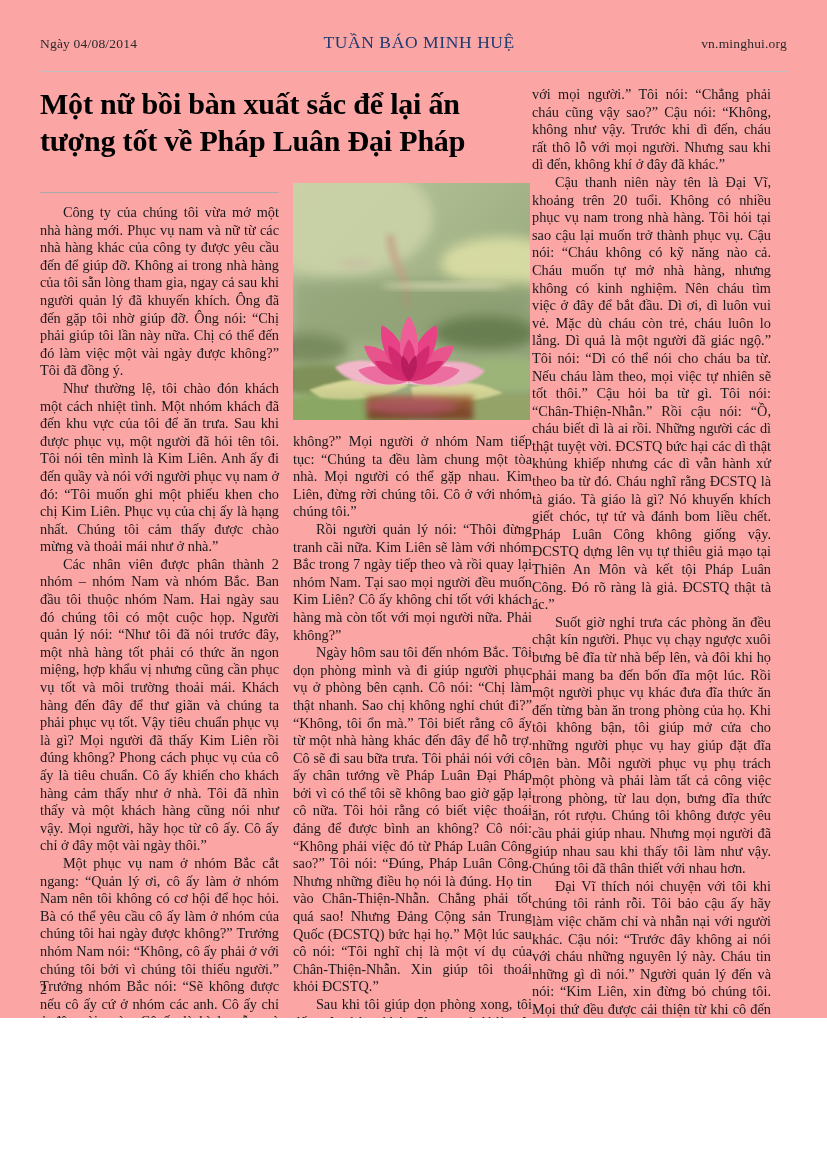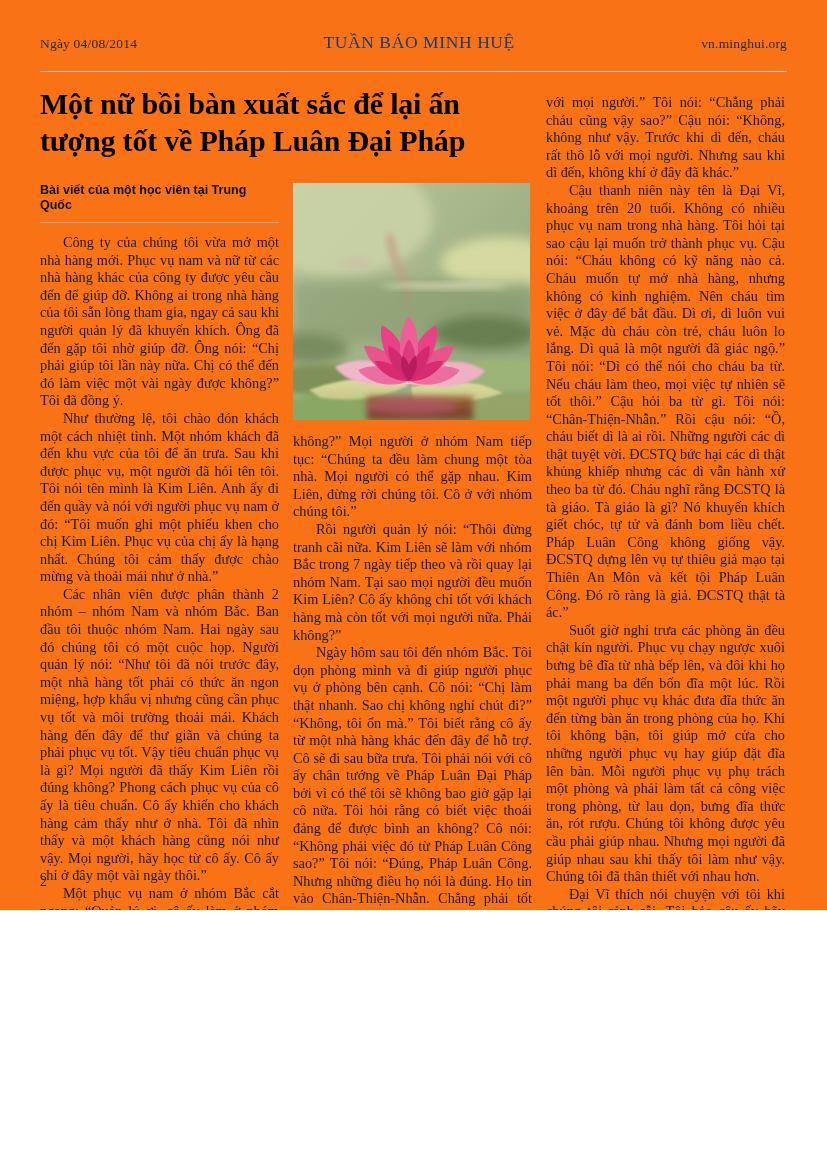--- a/index.html
+++ b/index.html
@@ -1,19 +1,19 @@
 <!DOCTYPE html>
 <html lang="vi"><head>
 <meta charset="utf-8">
 <style>
   html,body{margin:0;padding:0;background:#ffffff;}
   .page{
     position:relative;
-    width:827px;height:910px;
-    background:#f97316;
+    width:827px;height:1018px;
+    background:#fca5a5;
     font-family:"Liberation Serif","DejaVu Serif",serif;
     color:#1b1b1b;
     overflow:hidden;
   }
   
   .header{
     position:absolute;top:32px;left:40px;right:40px;
     display:flex;align-items:baseline;justify-content:space-between;
   }
   .header .date,.header .site{
@@ -22,30 +22,30 @@
   .header .masthead{
     font-size:17.5px;font-weight:400;color:#1c3b72;letter-spacing:.6px;
   }
   .header-rule{
     position:absolute;top:71px;left:40px;right:40px;
     border-top:1px solid #bfbfbf;height:0;
   }
   
   .main{
     position:absolute;top:84px;left:40px;right:40px;bottom:30px;
-    display:flex;gap:14px;
+    display:flex;
   }
   .left-wrap{width:492px;flex:0 0 492px;}
   .article-title{
     font-size:30px;line-height:36.5px;font-weight:700;color:#000;
     margin:2px 0 24px 0;letter-spacing:-.2px;
   }
   .two-cols{display:flex;gap:14px;}
   .col{width:239px;flex:0 0 239px;}
-  .col3{width:239px;flex:0 0 239px;padding-top:2px;margin-top:8px;}
+  .col3{width:239px;flex:0 0 239px;padding-top:2px;}
   .byline{
     font-family:"Liberation Sans","DejaVu Sans",sans-serif;
     font-size:12.5px;font-weight:700;color:#111;line-height:15px;
   }
   .byline-rule{border-top:1px solid #aaaaaa;margin:9px 0 0 0;height:0;}
   .para{
     margin:0;text-align:justify;text-indent:1.6em;
     font-size:14.3px;line-height:17.6px;
   }
   .para.noindent{text-indent:0;}
@@ -78,21 +78,20 @@
   <div class="header-rule"></div>
 
   <div class="main">
 
     <div class="left-wrap">
       <h1 class="article-title">Một nữ bồi bàn xuất sắc để lại ấn tượng tốt về Pháp Luân Đại Pháp</h1>
 
       <div class="two-cols">
 
         <div class="col">
-          <div class="byline">Bài viết của một học viên tại Trung Quốc</div>
           <div class="byline-rule"></div>
           <div style="height:11px"></div>
           <div>
               <p class="para">Công ty của chúng tôi vừa mở một nhà hàng mới. Phục vụ nam và nữ từ các nhà hàng khác của công ty được yêu cầu đến để giúp đỡ. Không ai trong nhà hàng của tôi sẵn lòng tham gia, ngay cả sau khi người quản lý đã khuyến khích. Ông đã đến gặp tôi nhờ giúp đỡ. Ông nói: “Chị phải giúp tôi lần này nữa. Chị có thể đến đó làm việc một vài ngày được không?” Tôi đã đồng ý.</p>
               <p class="para">Như thường lệ, tôi chào đón khách một cách nhiệt tình. Một nhóm khách đã đến khu vực của tôi để ăn trưa. Sau khi được phục vụ, một người đã hỏi tên tôi. Tôi nói tên mình là Kim Liên. Anh ấy đi đến quầy và nói với người phục vụ nam ở đó: “Tôi muốn ghi một phiếu khen cho chị Kim Liên. Phục vụ của chị ấy là hạng nhất. Chúng tôi cảm thấy được chào mừng và thoải mái như ở nhà.”</p>
               <p class="para">Các nhân viên được phân thành 2 nhóm – nhóm Nam và nhóm Bắc. Ban đầu tôi thuộc nhóm Nam. Hai ngày sau đó chúng tôi có một cuộc họp. Người quản lý nói: “Như tôi đã nói trước đây, một nhà hàng tốt phải có thức ăn ngon miệng, hợp khẩu vị nhưng cũng cần phục vụ tốt và môi trường thoải mái. Khách hàng đến đây để thư giãn và chúng ta phải phục vụ tốt. Vậy tiêu chuẩn phục vụ là gì? Mọi người đã thấy Kim Liên rồi đúng không? Phong cách phục vụ của cô ấy là tiêu chuẩn. Cô ấy khiến cho khách hàng cảm thấy như ở nhà. Tôi đã nhìn thấy và một khách hàng cũng nói như vậy. Mọi người, hãy học từ cô ấy. Cô ấy chỉ ở đây một vài ngày thôi.”</p>
               <p class="para">Một phục vụ nam ở nhóm Bắc cắt ngang: “Quản lý ơi, cô ấy làm ở nhóm Nam nên tôi không có cơ hội để học hỏi. Bà có thể yêu cầu cô ấy làm ở nhóm của chúng tôi hai ngày được không?” Trưởng nhóm Nam nói: “Không, cô ấy phải ở với chúng tôi bởi vì chúng tôi thiếu người.” Trưởng nhóm Bắc nói: “Sẽ không được nếu cô ấy cứ ở nhóm các anh. Cô ấy chỉ ở đây vài ngày. Cô ấy là hình mẫu mà quản lý yêu cầu chúng ta học hỏi. Cô ấy ở vài ngày với chúng tôi thì mới công bằng. Vậy được</p>
             </div>
         </div>
 

